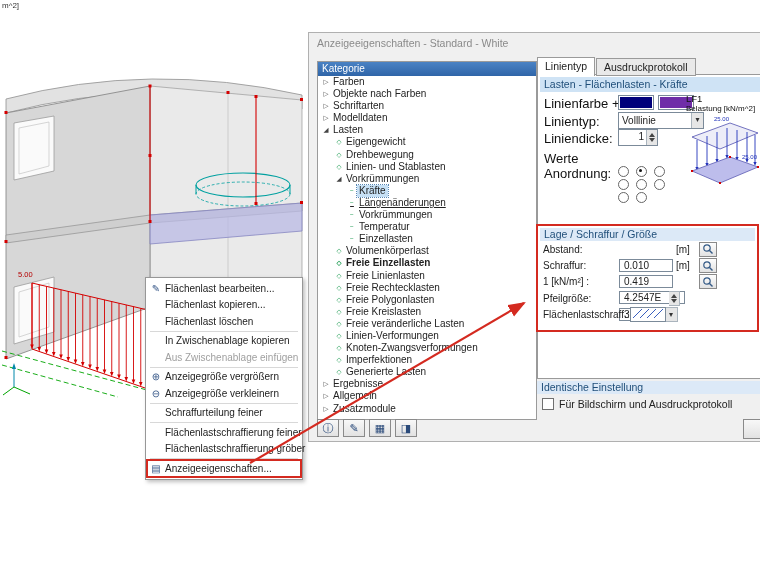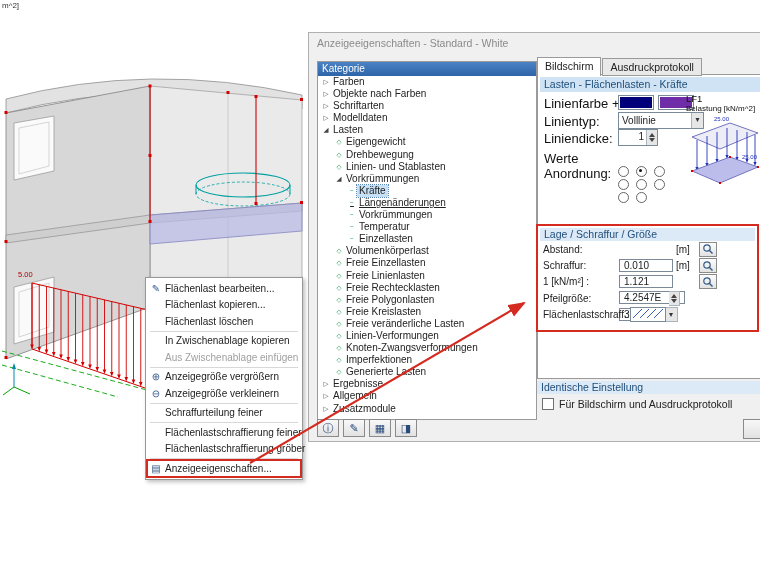--- a/index.html
+++ b/index.html
@@ -304,21 +304,21 @@
           <span class="tl">Temperatur</span>
         </div>
         <div class="tree-item" style="padding-left: 29px;">
           <span class="tw grn">−</span>
           <span class="tl">Einzellasten</span>
         </div>
         <div class="tree-item" style="padding-left: 16px;">
           <span class="tw grn">◇</span>
           <span class="tl">Volumenkörperlast</span>
         </div>
-        <div class="tree-item" style="padding-left: 16px;">
+        <div class="tree-item" style="padding-left: 16px; font-weight: bold;">
           <span class="tw grn">◇</span>
           <span class="tl">Freie Einzellasten</span>
         </div>
         <div class="tree-item" style="padding-left: 16px;">
           <span class="tw grn">◇</span>
           <span class="tl">Freie Linienlasten</span>
         </div>
         <div class="tree-item" style="padding-left: 16px;">
           <span class="tw grn">◇</span>
           <span class="tl">Freie Rechtecklasten</span>
@@ -360,21 +360,21 @@
           <span class="tl">Allgemein</span>
         </div>
         <div class="tree-item" style="padding-left: 3px;">
           <span class="tw">▷</span>
           <span class="tl">Zusatzmodule</span>
         </div>
       </div>
   </div>
 
   <div id="tabs">
-    <div class="tab sel">Bildschirm</div>
+    <div class="tab sel">Linientyp</div>
     <div class="tab">Ausdruckprotokoll</div>
   </div>
 
   <div id="panel">
     <div class="section-header">Lasten - Flächenlasten - Kräfte</div>
 
     <div class="lbl" style="left:6px;top:21px">Linienfarbe +/- :</div>
     <div class="swatch" id="swatch1" style="left: 80px; top: 20px; background: rgb(0, 0, 123);"></div>
     <div class="swatch" id="swatch2" style="left: 120px; top: 20px; background: rgb(111, 45, 168);"></div>
 
@@ -452,21 +452,21 @@
             <span class="unit" style="width: 20px;">[m]</span>
             <span class="pick">
               <svg width="12" height="12">
                 <circle cx="5" cy="5" r="3.2" fill="none" stroke="#345a86" stroke-width="1.2"></circle>
                 <line x1="7.5" y1="7.5" x2="10.5" y2="10.5" stroke="#345a86" stroke-width="1.4"></line>
               </svg>
             </span>
           </div>
           <div class="grow">
             <span class="glbl">Schraffur:</span>
-            <span class="field" style="width: 44px;">1.121</span>
+            <span class="field" style="width: 44px;">0.419</span>
             <span class="unit" style="width: 20px;">[m]</span>
             <span class="pick">
               <svg width="12" height="12">
                 <circle cx="5" cy="5" r="3.2" fill="none" stroke="#345a86" stroke-width="1.2"></circle>
                 <line x1="7.5" y1="7.5" x2="10.5" y2="10.5" stroke="#345a86" stroke-width="1.4"></line>
               </svg>
             </span>
           </div>
           <div class="grow">
             <span class="glbl">1 [kN/m²] :</span>

